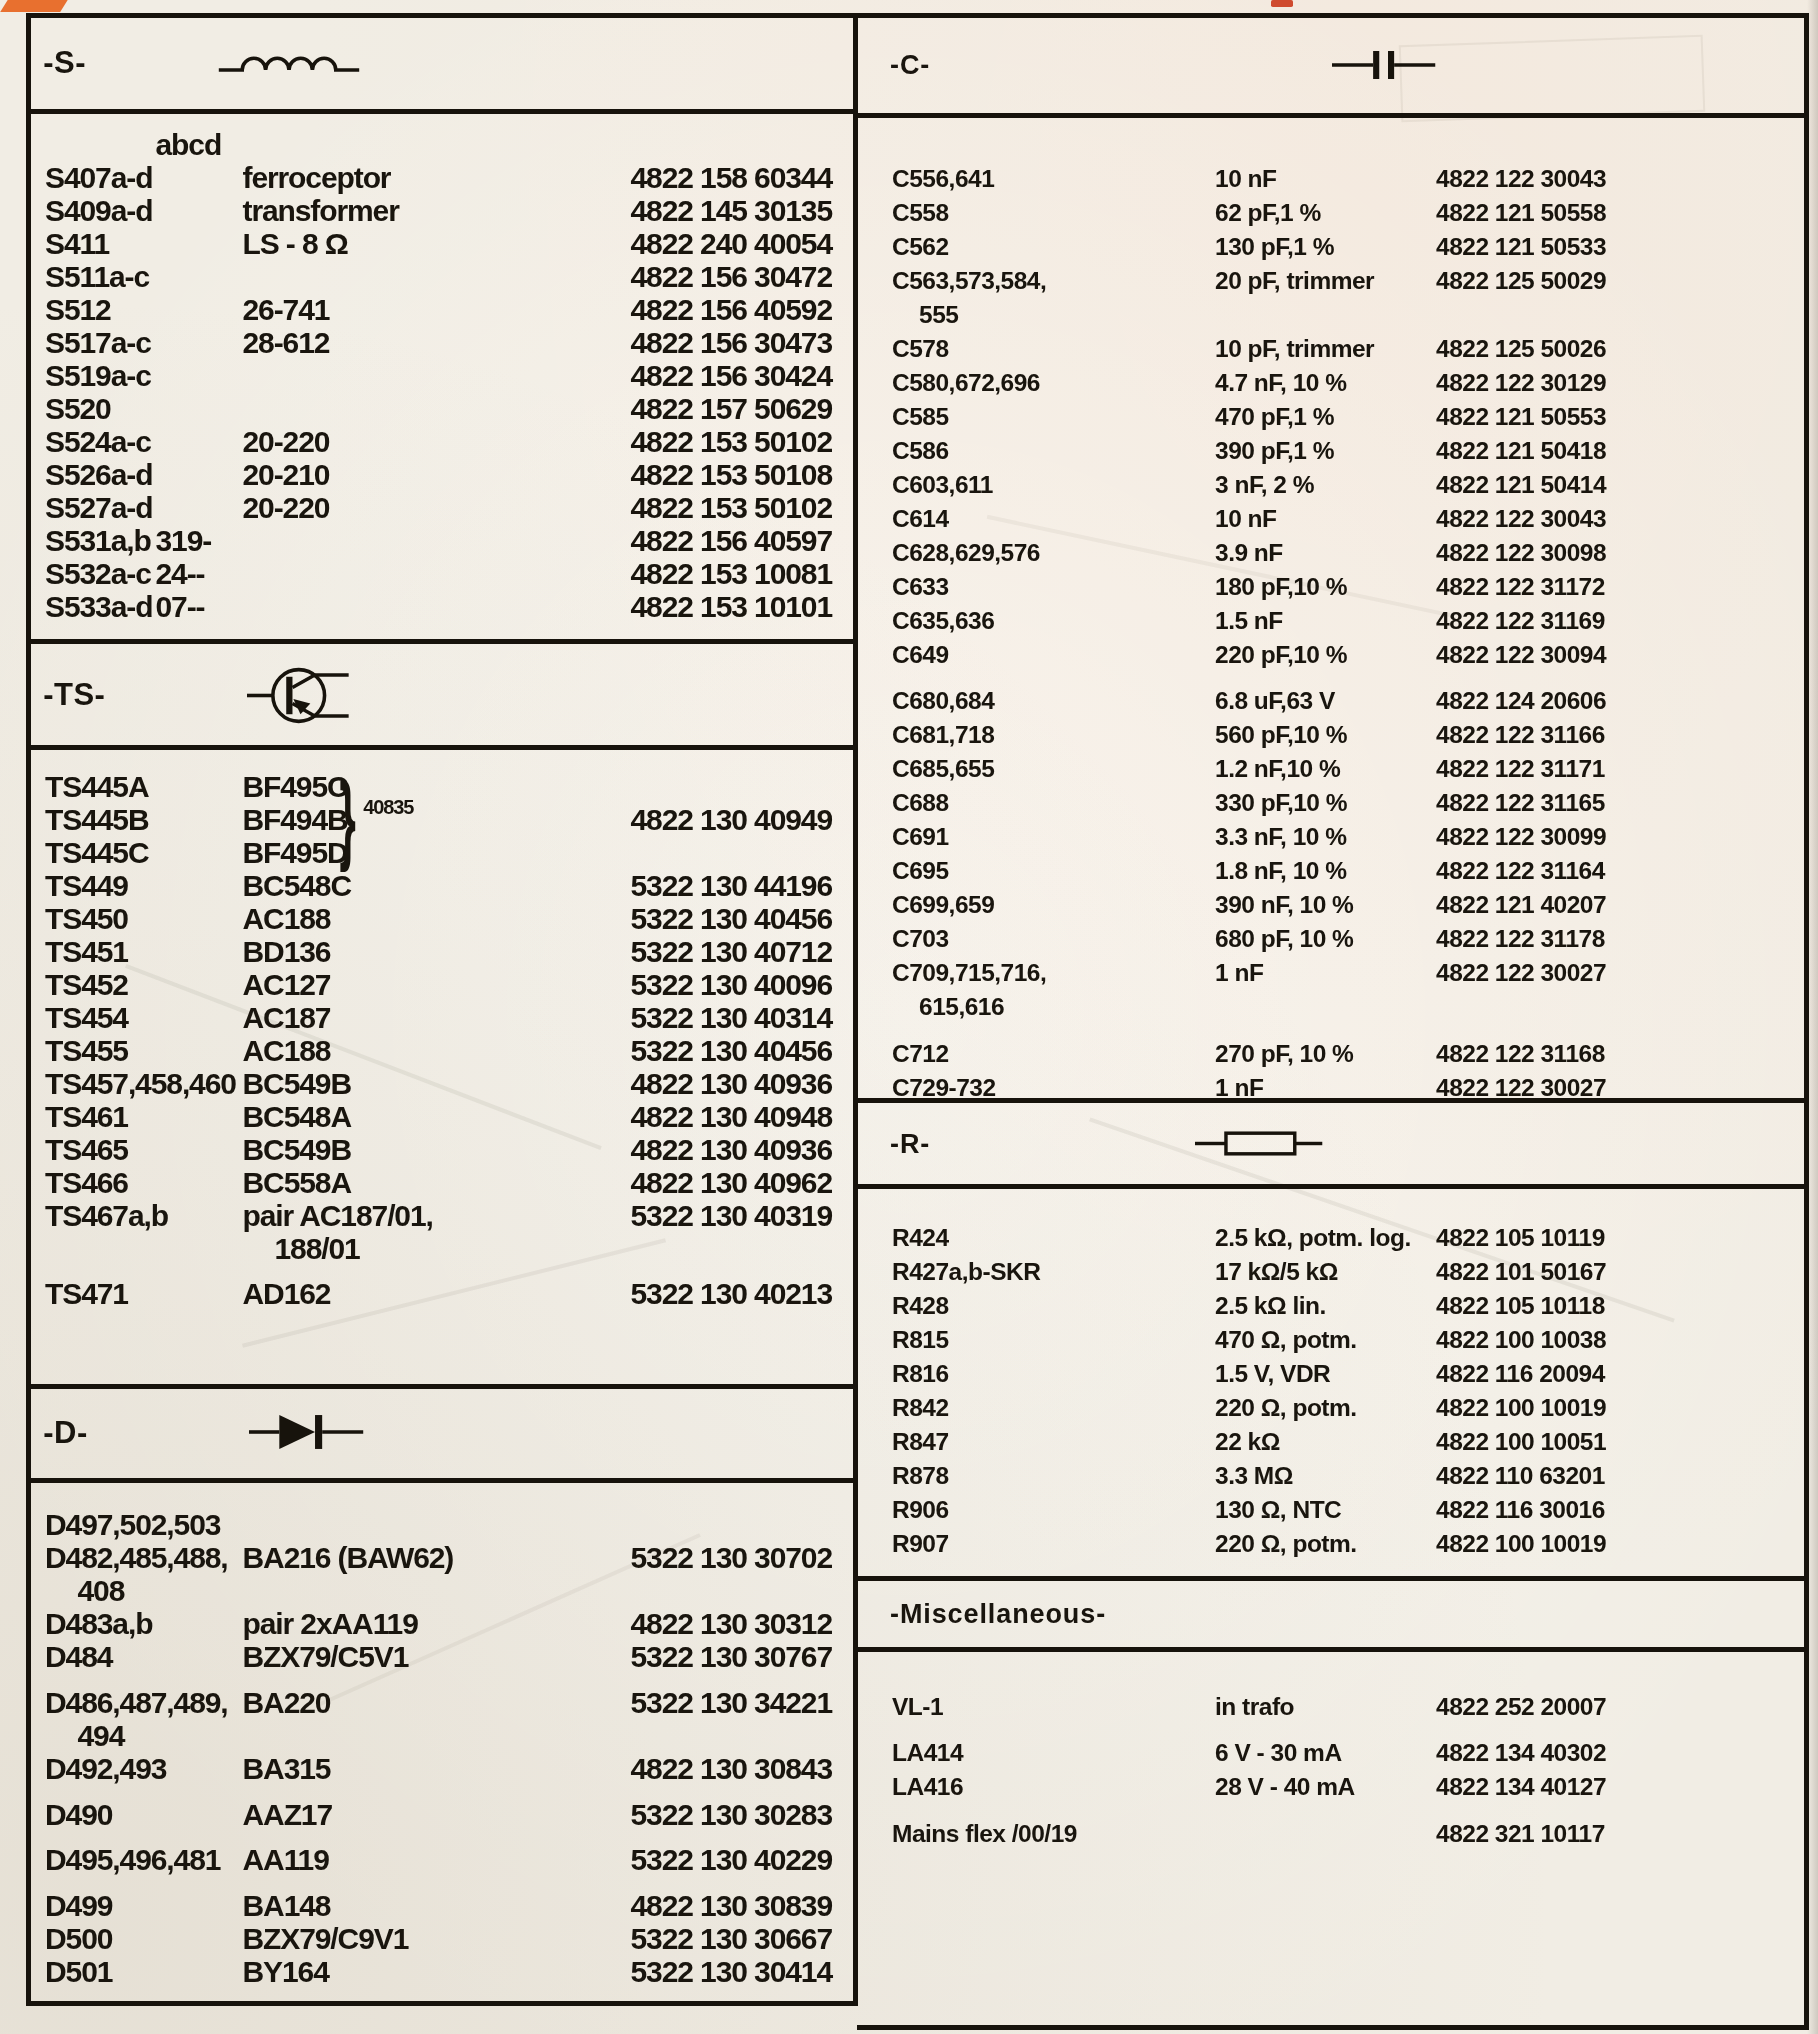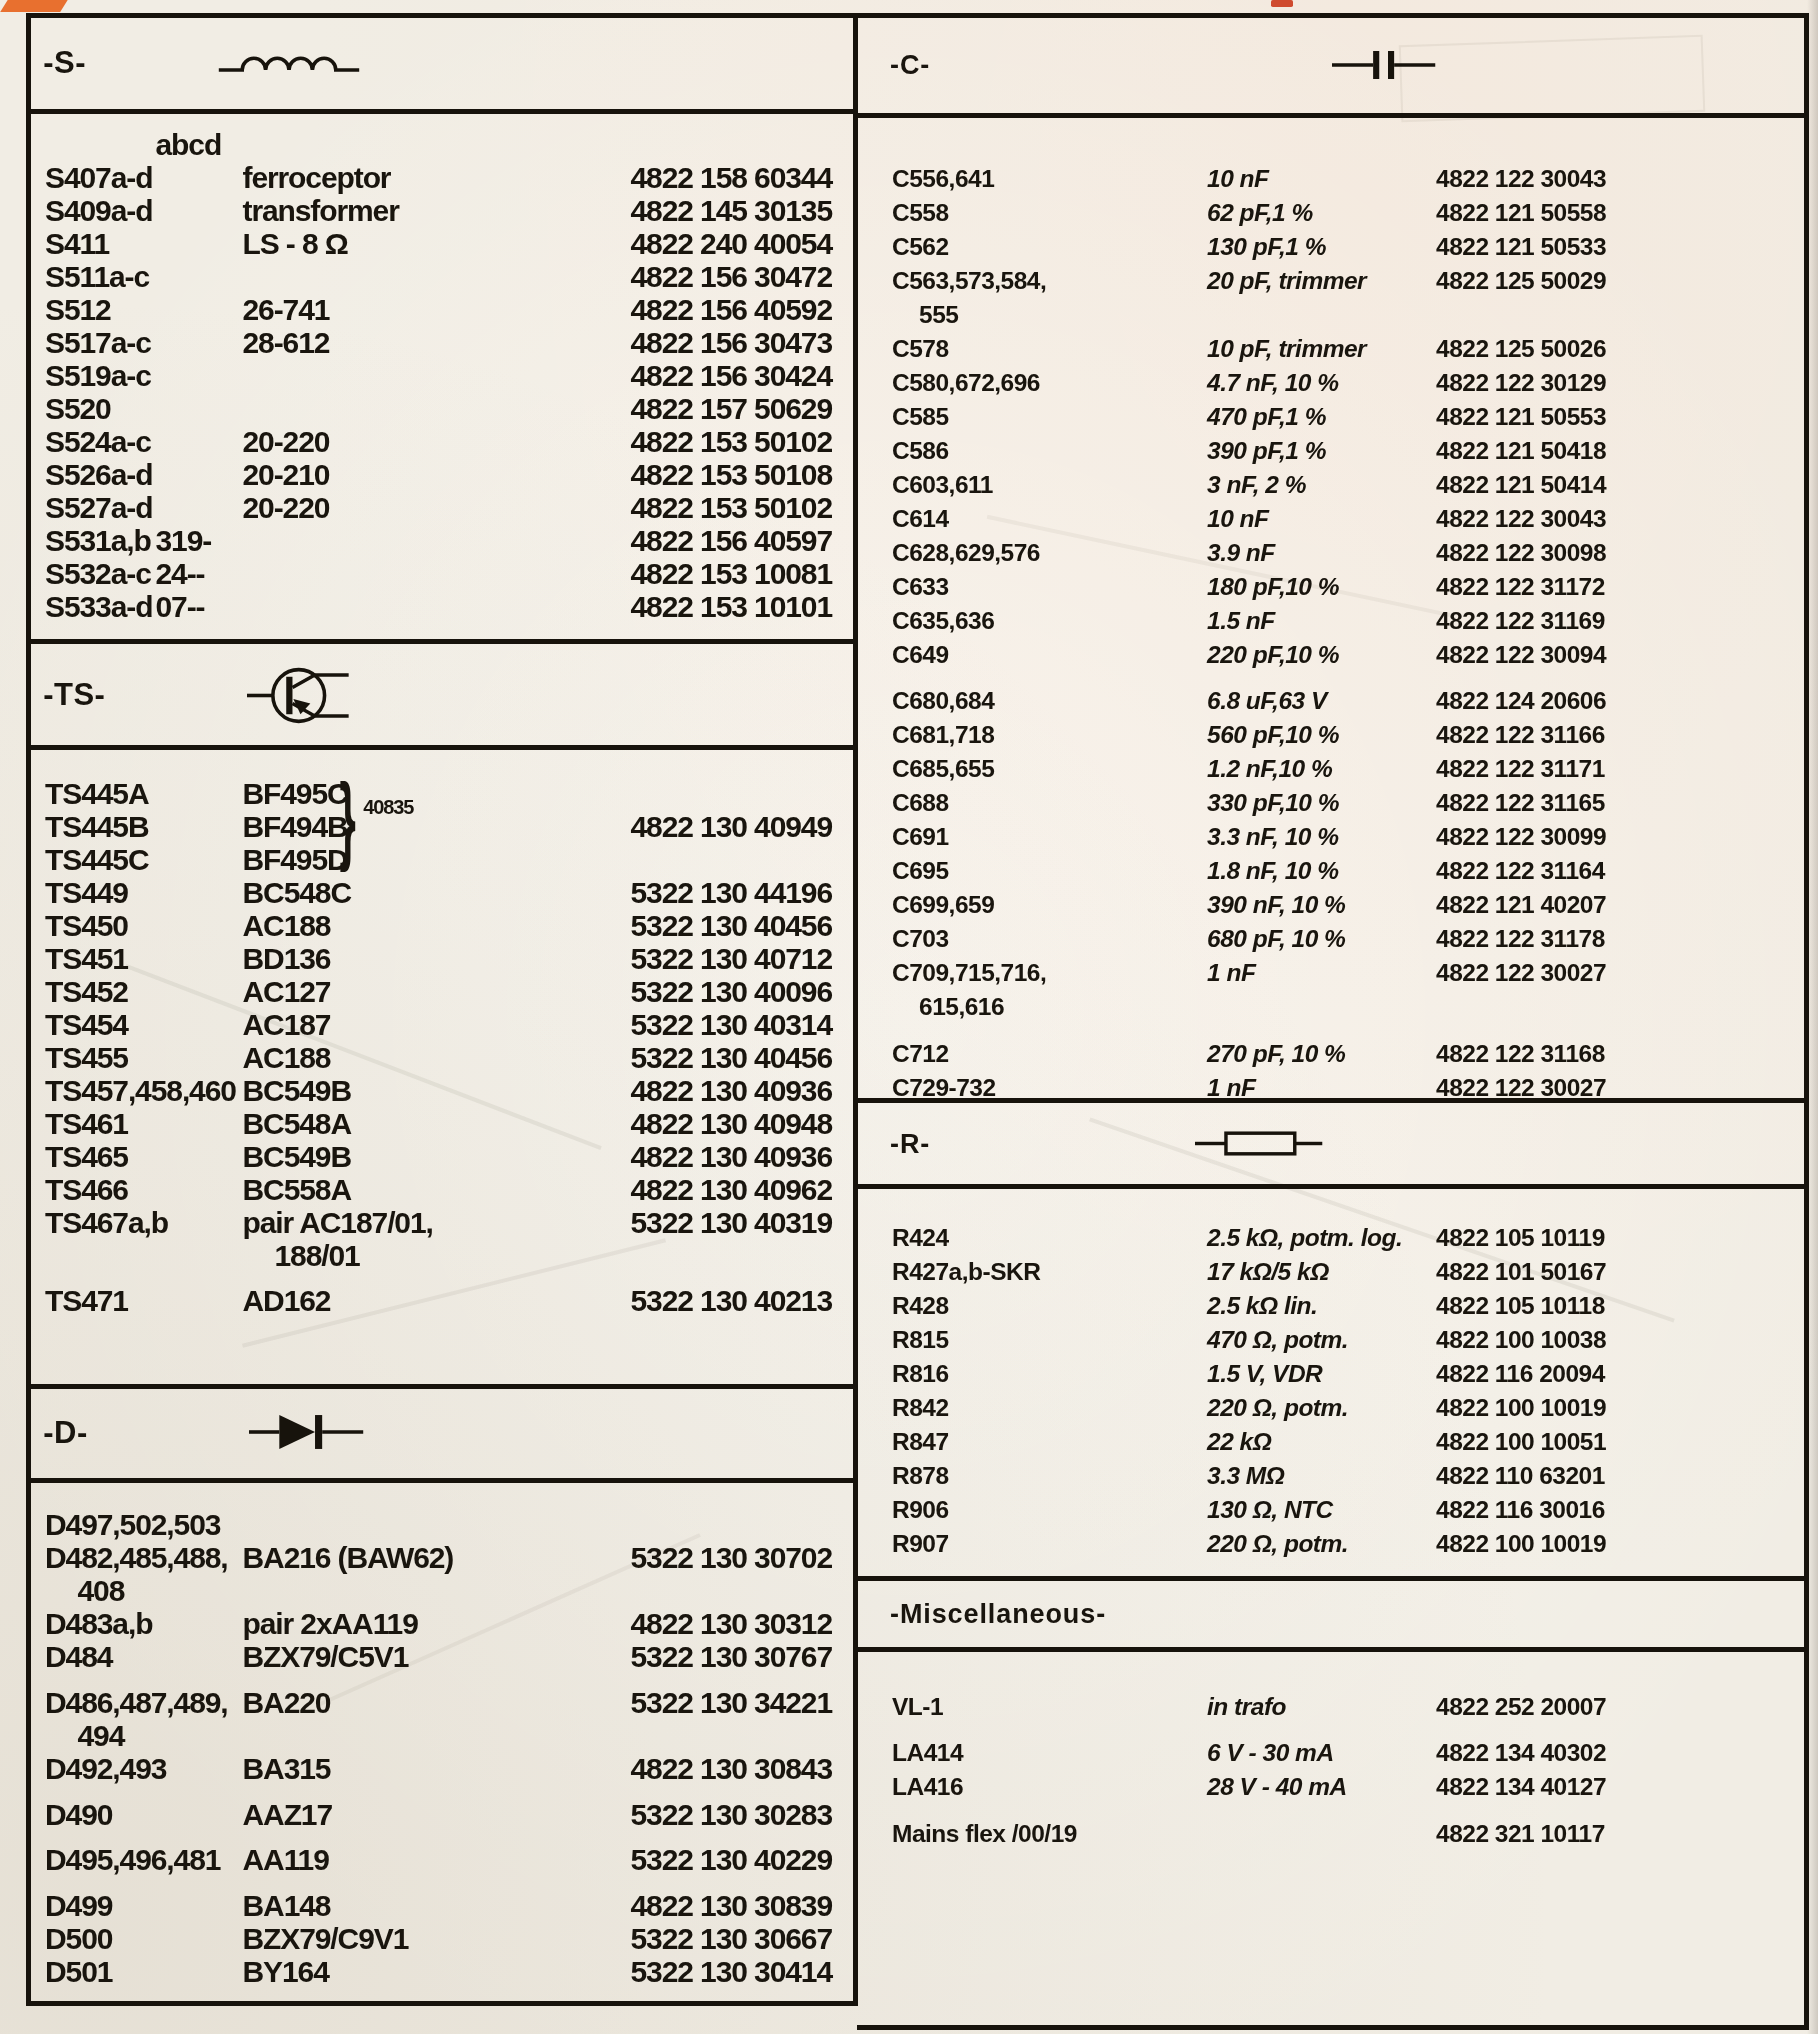--- a/index.html
+++ b/index.html
@@ -52,31 +52,31 @@
   .sec-m-body  {top:1635px;height:371px;}
   .sec-c-head{border-bottom:5.5px solid #17130c;}
   .sec-s-head{border-bottom:5.5px solid #17130c;}
   
   .rows{position:absolute;left:0;right:0;top:0;bottom:0;overflow:hidden;}
   .row{position:relative;}
   .tbl-left  .row{height:33px;line-height:33px;font-size:30px;letter-spacing:-1.1px;}
   .tbl-right .row{height:34px;line-height:34px;font-size:24.5px;letter-spacing:-0.5px;}
   .row.gap{margin-top:12.7px;}
   .sec-s-body  .rows{padding-top:14px;}
-  .sec-ts-body .rows{padding-top:26px;}
+  .sec-ts-body .rows{padding-top:19px;}
   .sec-d-body  .rows{padding-top:24.5px;}
   .sec-c-body  .rows{padding-top:44px;}
   .sec-r-body  .rows{padding-top:32px;}
   .sec-m-body  .rows{padding-top:37px;}
   .cell{position:absolute;top:0;white-space:nowrap;}
   .tbl-left .ref{left:14.5px;}   .tbl-left .ref.indent{left:47px;}
   .tbl-left .sub{left:125px;}  .tbl-left .value{left:212px;} .tbl-left .value.indent{left:244px;}
   .tbl-left .code{left:600px;}
   .tbl-right .ref{left:35px;}  .tbl-right .ref.indent{left:62px;}
-  .tbl-right .value{left:350px;font-style:italic;}.tbl-right .code{left:579px;}
+  .tbl-right .value{left:358px;}.tbl-right .code{left:579px;}
   
   .brace{position:absolute;left:309px;top:19px;height:98px;display:flex;align-items:center;}
   .brace-glyph{font-size:42px;line-height:1;transform:scaleY(2.35);display:inline-block;}
   .brace-text{font-size:20px;letter-spacing:-1.1px;margin-left:7.3px;transform:translateY(-11px);}
 </style>
 </head>
 <body>
 
 <div class="page">
 

